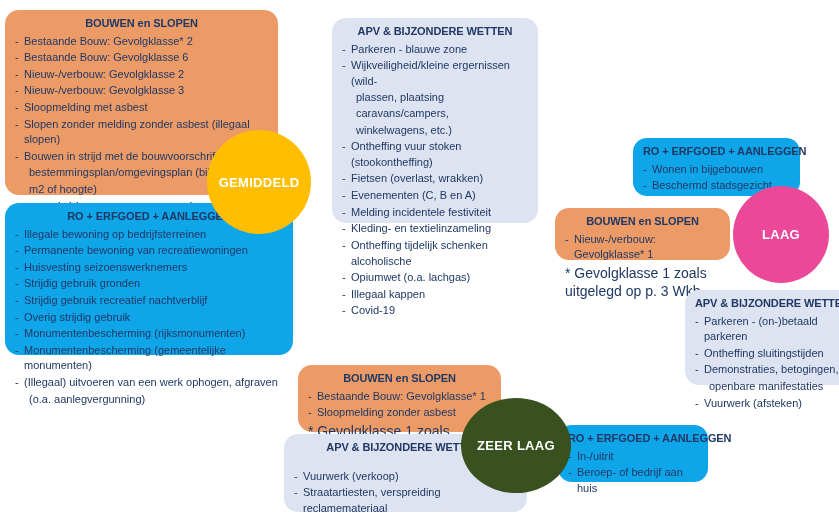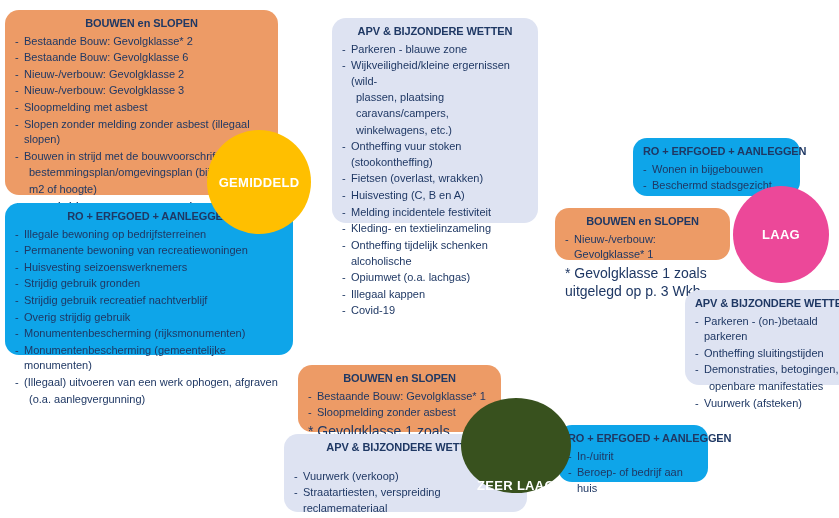--- a/index.html
+++ b/index.html
@@ -107,21 +107,21 @@
 
   <div class="box blue" style="left:312px; top:18px; width:206px; height:205px;">
     <div class="box-title">APV &amp; BIJZONDERE WETTEN</div>
     <ul class="items">
       <li>Parkeren - blauwe zone</li>
       <li>Wijkveiligheid/kleine ergernissen (wild-</li>
       <li class="cont">plassen, plaatsing caravans/campers,</li>
       <li class="cont">winkelwagens, etc.)</li>
       <li>Ontheffing vuur stoken (stookontheffing)</li>
       <li>Fietsen (overlast, wrakken)</li>
-      <li>Huisvesting (C, B en A)</li>
+      <li>Evenementen (C, B en A)</li>
       <li>Melding incidentele festiviteit</li>
       <li>Kleding- en textielinzameling</li>
       <li>Ontheffing tijdelijk schenken alcoholische</li>
       <li>Opiumwet (o.a. lachgas)</li>
       <li>Illegaal kappen</li>
       <li>Covid-19</li>
     </ul>
   </div>
 
   <div class="box green" style="left:5px; top:203px; width:288px; height:152px;">
@@ -194,17 +194,17 @@
   </div>
 
   <div class="box green" style="left:558px; top:425px; width:150px; height:57px;">
     <div class="box-title left">RO + ERFGOED + AANLEGGEN</div>
     <ul class="items">
       <li>In-/uitrit</li>
       <li>Beroep- of bedrijf aan huis</li>
     </ul>
   </div>
 
-  <div class="circle zeerlaag" style="left:461px; top:398px; width:110px; height:95px;align-items:flex-end;">
+  <div class="circle zeerlaag" style="left:461px; top:398px; width:110px; height:95px;">
     <span>ZEER LAAG</span>
   </div>
 
 </div>
 
 </body></html>

